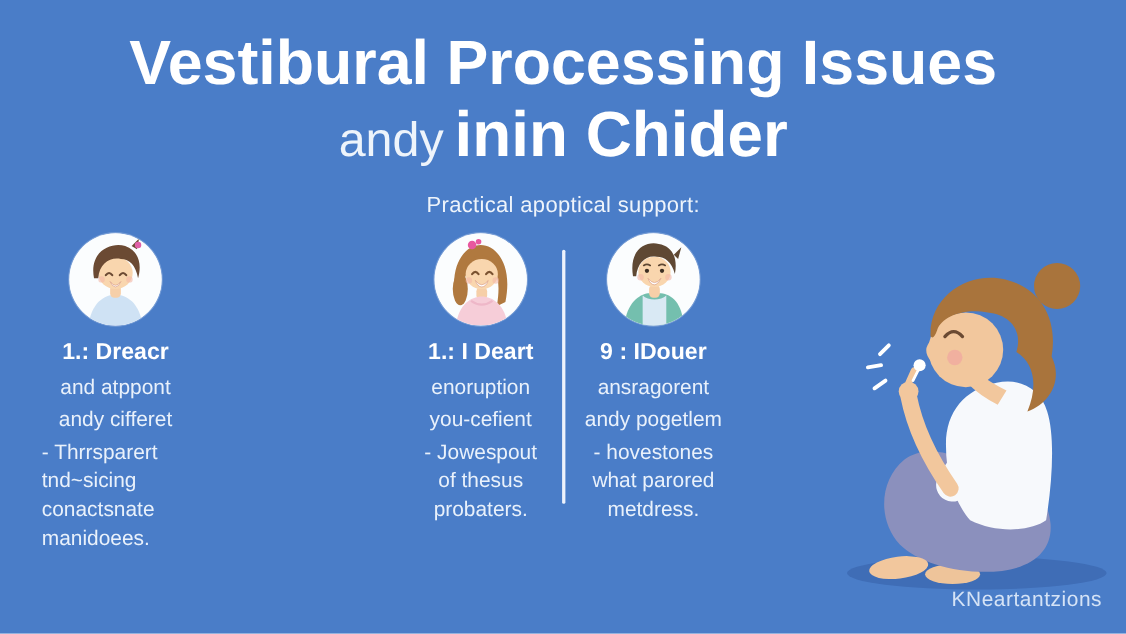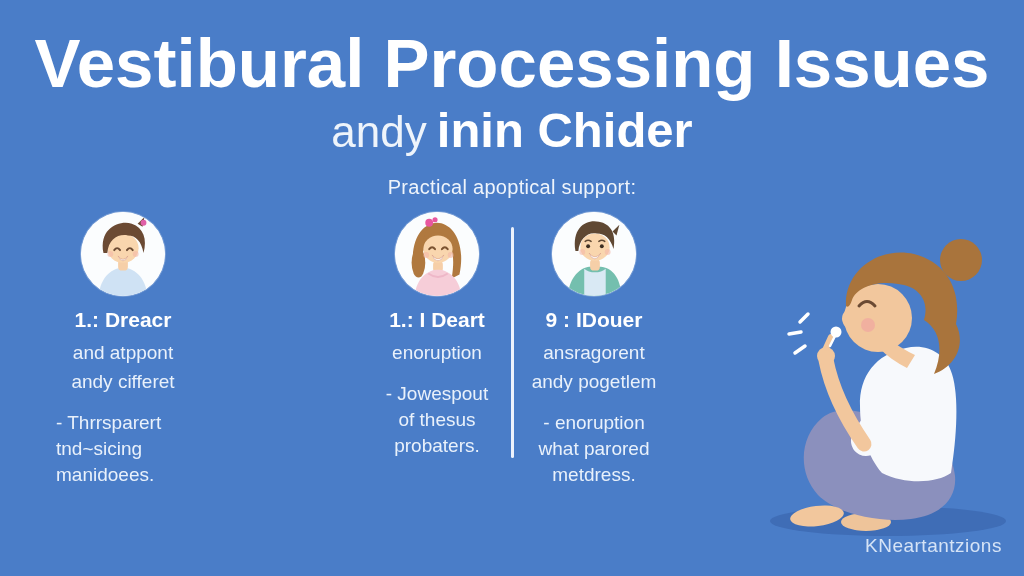--- a/index.html
+++ b/index.html
@@ -7,44 +7,44 @@
     position:relative;
     width:1024px;height:576px;
     background:#4a7dc8;
     overflow:hidden;
     font-family:"Liberation Sans", sans-serif;
     color:#ffffff;
   }
   
   .title-block{position:absolute;top:26px;left:0;width:1024px;text-align:center;}
   .title-line1{
-    margin:0;font-size:69px;font-weight:800;letter-spacing:0px;
+    margin:0;font-size:57px;font-weight:800;letter-spacing:0px;
     color:#ffffff;line-height:1.1;
   }
   .title-line2{margin-top:2px;line-height:1.1;}
   .title-line2 .light{font-size:44px;font-weight:400;color:#eef4fb;margin-right:10px;}
-  .title-line2 .bold{font-size:49px;font-weight:800;color:#ffffff;}
+  .title-line2 .bold{font-size:58px;font-weight:800;color:#ffffff;}
   .subtitle{
     position:absolute;top:176px;left:0;width:1024px;text-align:center;
     font-size:20px;font-weight:400;color:#eef4fb;letter-spacing:.3px;
   }
   
   .col{position:absolute;top:212px;display:flex;flex-direction:column;align-items:center;text-align:center;}
-  .col1{left:28px;width:190px;}
+  .col1{left:10px;width:190px;}
   .col2{left:362px;width:150px;}
   .col3{left:518px;width:152px;}
   .avatar{
     width:84px;height:84px;border-radius:50%;background:#fbfdfe;
     overflow:hidden;margin-bottom:10px;box-shadow:0 0 0 1px rgba(255,255,255,.25);
   }
   .avatar svg{display:block;width:84px;height:84px;}
   .col-heading{font-size:21px;font-weight:700;color:#ffffff;margin-top:2px;}
   .col-line{font-size:19px;line-height:29px;color:#e9f1fb;}
   .col-lines{margin-top:6px;}
-  .bullets{margin-top:14px;font-size:19px;line-height:26px;color:#e9f1fb;}
+  .bullets{margin-top:3px;font-size:19px;line-height:26px;color:#e9f1fb;}
   .bullets-left{text-align:left;align-self:flex-start;padding-left:28px;}
   
   .divider{
     position:absolute;left:511px;top:227px;width:3px;height:231px;
     background:#f5f9ff;border-radius:2px;opacity:.95;
   }
   
   .girl-illustration{position:absolute;left:756px;top:236px;width:268px;height:306px;}
   .girl-illustration svg{display:block;width:268px;height:306px;}
   
@@ -85,20 +85,21 @@
       </svg>
     </div>
     <div class="col-heading">1.: Dreacr</div>
     <div class="col-lines">
       <div class="col-line">and atppont</div>
       <div class="col-line">andy cifferet</div>
     </div>
     <div class="bullets bullets-left">
       <div>- Thrrsparert</div>
       <div>tnd~sicing</div>
+      <div>conactsnate</div>
       <div>manidoees.</div>
     </div>
   </section>
 
   <section class="col col2">
     <div class="avatar">
       <svg viewBox="0 0 86 86" xmlns="http://www.w3.org/2000/svg">
         <circle cx="43" cy="43" r="43" fill="#fbfdfe"></circle>
         <path d="M20 64 C 13 30, 28 11, 43 11 C 58 11, 73 30, 66 64 L 58 68 C 62 44, 58 33, 50 29 C 40 25, 30 32, 27 46 C 25 54, 26 60, 27 66 Z" fill="#b0793f"></path>
         <ellipse cx="24" cy="52" rx="7" ry="15" fill="#b0793f"></ellipse>
@@ -112,20 +113,21 @@
         <path d="M38 44 Q 44 52 50 44 Q 48 50 44 50 Q 40 50 38 44 Z" fill="#ffffff" stroke="#d89b86" stroke-width="0.6"></path>
         <circle cx="32" cy="44" r="3" fill="#f3b8a6" opacity="0.6"></circle>
         <circle cx="57" cy="44" r="3" fill="#f3b8a6" opacity="0.6"></circle>
         <path d="M20 86 C 22 67, 34 59, 44 59 C 54 59, 66 67, 68 86 Z" fill="#f6cdd8"></path>
         <path d="M34 63 Q 44 70 54 63" stroke="#eeb7c8" stroke-width="2" fill="none"></path>
       </svg>
     </div>
     <div class="col-heading">1.: I Deart</div>
     <div class="col-lines">
       <div class="col-line">enoruption</div>
+      <div class="col-line">you-cefient</div>
     </div>
     <div class="bullets">
       <div>- Jowespout</div>
       <div>of thesus</div>
       <div>probaters.</div>
     </div>
   </section>
 
   <div class="divider"></div>
 
@@ -147,21 +149,21 @@
         <circle cx="31" cy="41" r="3" fill="#f3b8a6" opacity="0.6"></circle>
         <circle cx="57" cy="41" r="3" fill="#f3b8a6" opacity="0.6"></circle>
       </svg>
     </div>
     <div class="col-heading">9 : IDouer</div>
     <div class="col-lines">
       <div class="col-line">ansragorent</div>
       <div class="col-line">andy pogetlem</div>
     </div>
     <div class="bullets">
-      <div>- enoruption</div>
+      <div>- hovestones</div>
       <div>what parored</div>
       <div>metdress.</div>
     </div>
   </section>
 
   <div class="girl-illustration">
     <svg viewBox="0 0 268 306" xmlns="http://www.w3.org/2000/svg">
 
       <ellipse cx="132" cy="285" rx="118" ry="15" fill="#3f6db6"></ellipse>
 

